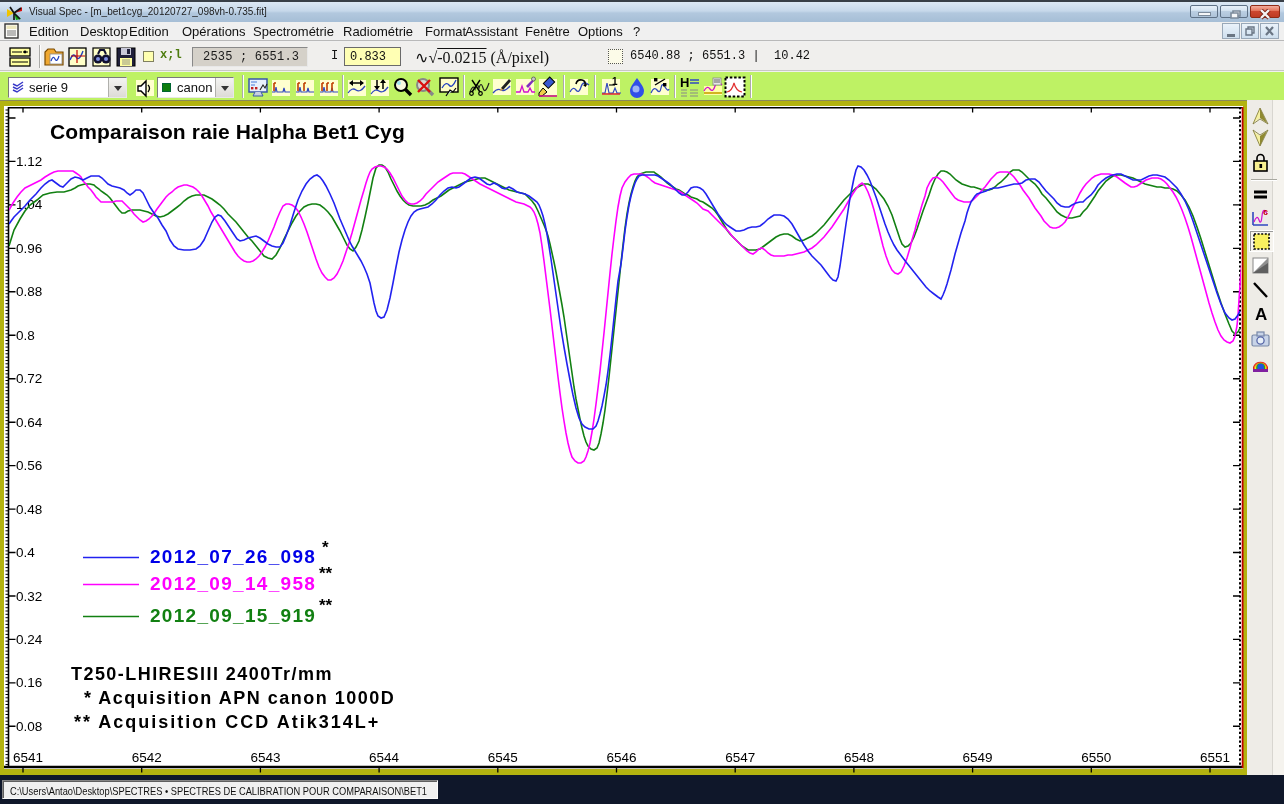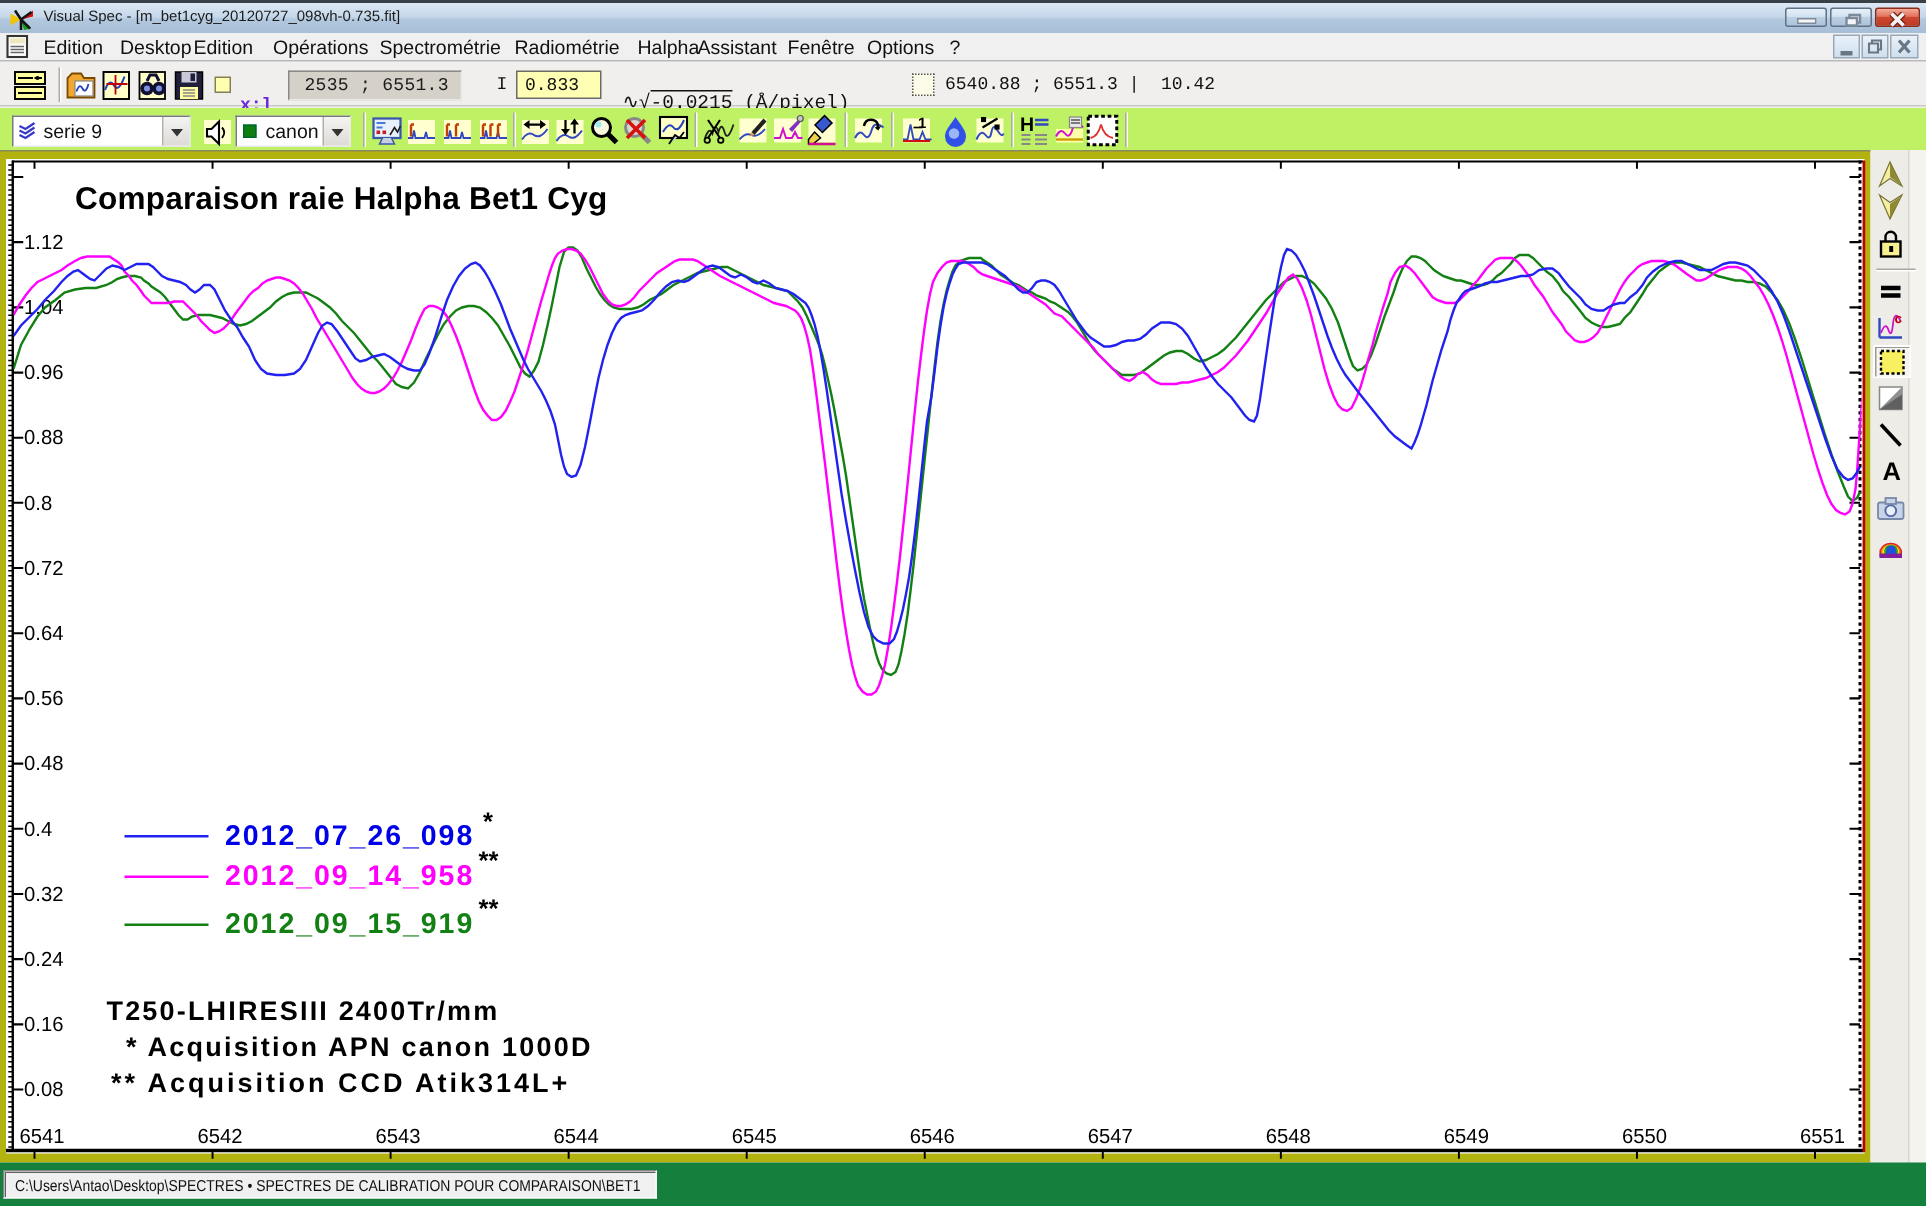--- a/index.html
+++ b/index.html
@@ -8,21 +8,21 @@
 .wbtn{position:absolute;top:3px;height:13px;border-radius:2px;border:1px solid #5E7186}
 #menubar{position:absolute;left:0;top:22px;width:1284px;height:19px;background:#F0F0F0;border-bottom:1px solid #B9B9B9}
 .mi{position:absolute;top:2px;font-size:13px;color:#111}
 #tb1{position:absolute;left:0;top:42px;width:1284px;height:29px;background:#F0EFED;border-bottom:1px solid #C8C8C4}
 #tb2{position:absolute;left:0;top:72px;width:1284px;height:29px;background:#bef264;border-bottom:1px solid #9C9C98}
 .sep{position:absolute;top:3px;width:1px;height:23px;background:#ABABA8;box-shadow:1px 0 0 #fff}
 .fld{position:absolute;border:1px solid;border-color:#898989 #E8E8E8 #E8E8E8 #898989;font-family:"Liberation Mono",monospace;font-weight:normal;font-size:12px;color:#1a1a1a}
 #plotwrap{position:absolute;left:0;top:100px;width:1247px;height:675px;background:#B3B310;box-shadow:inset 0 1px 0 #8a8a5a}
 #plotwhite{position:absolute;left:4px;top:6px;width:1239px;height:663px;background:#fff}
 #rtb{position:absolute;left:1247px;top:100px;width:37px;height:675px;background:#EEECE7}
-#statusbar{position:absolute;left:0;top:775px;width:1284px;height:29px;background:#15803d}
+#statusbar{position:absolute;left:0;top:775px;width:1284px;height:29px;background:#0f172a}
 .sbox{position:absolute;top:5px;height:19px;border:1px solid;border-color:#868686 #FCFCFC #FCFCFC #868686;background:#F0F0F0;box-shadow:inset 1px 1px 0 #5f5f5f}
 .rbtn{position:absolute;left:2px;width:25px;height:22px}
 </style></head>
 <body>
 
 <div id="titlebar">
  <svg class="abs" style="left:6px;top:4px" width="17" height="15" viewBox="0 0 17 15">
   <polygon points="8,7 1,3 1,11" fill="#F0C400"></polygon>
   <polygon points="8,7 16,1 16,5" fill="#D81010"></polygon>
   <polygon points="8,7 15,13 10,14" fill="#10A010"></polygon>
@@ -50,21 +50,21 @@
    <rect x="1" y="1" width="13" height="14" fill="#FDFDFB" stroke="#333" stroke-width="1.4"></rect>
    <rect x="2.5" y="2.5" width="10" height="3.5" fill="#EDE8BF"></rect>
    <path d="M3 8h9 M3 10h9 M3 12h9" stroke="#666" stroke-width="0.9"></path>
  </svg>
  <span class="mi" style="left:29px">Edition</span>
  <span class="mi" style="left:80px">Desktop</span>
  <span class="mi" style="left:129px">Edition</span>
  <span class="mi" style="left:182px">Opérations</span>
  <span class="mi" style="left:253px">Spectrométrie</span>
  <span class="mi" style="left:343px">Radiométrie</span>
- <span class="mi" style="left:425px">Halpha</span>
+ <span class="mi" style="left:425px">Format</span>
  <span class="mi" style="left:465px">Assistant</span>
  <span class="mi" style="left:525px">Fenêtre</span>
  <span class="mi" style="left:578px">Options</span>
  <span class="mi" style="left:633px">?</span>
 
  <div class="abs" style="left:1222px;top:1px;width:18px;height:16px;background:linear-gradient(#EAF2FA,#CEDFEE);border:1px solid #99A8B8">
       <div class="abs" style="left:4px;top:10px;width:8px;height:2.6px;background:#6A7684"></div>
     </div>
  <div class="abs" style="left:1241px;top:1px;width:18px;height:16px;background:linear-gradient(#EAF2FA,#CEDFEE);border:1px solid #99A8B8"><svg width="16" height="14" viewBox="0 0 16 14">
         <path d="M4 5h6v6H4z M6 5V3h6v6h-2" stroke="#6A7684" stroke-width="1.4" fill="none"></path>
@@ -101,29 +101,29 @@
 <path d="M7 8l2-4h4l2 4" stroke="#101030" stroke-width="2" fill="none"></path>
     </svg>
 <svg class="abs" style="left:115px;top:4px" width="22" height="22" viewBox="0 0 22 22">
       <rect x="2" y="2" width="18" height="18" fill="#20203A" stroke="#000" stroke-width="1"></rect>
 <rect x="6" y="2" width="10" height="7" fill="#C8C8D8"></rect>
       <rect x="12" y="3" width="3" height="5" fill="#20203A"></rect>
 <rect x="5" y="12" width="12" height="8" fill="#FFFF9E"></rect>
       <path d="M7 14h8 M7 16h8 M7 18h8" stroke="#888" stroke-width="0.9"></path>
     </svg>
 <div class="abs" style="left:143px;top:9px;width:11px;height:11px;background:#FFFFB0;border:1px solid #808060"></div>
-<span class="abs" style="left:160px;top:21px;font-family:'Liberation Mono',monospace;font-weight:bold;font-size:12px;color:#6d28d9">x;l</span>
+<span class="abs" style="left:160px;top:6px;font-family:'Liberation Mono',monospace;font-weight:bold;font-size:12px;color:#4d7c0f">x;l</span>
 <div class="fld" style="left:192px;top:5px;width:116px;height:20px;background:#D5D1C9">
       <span class="abs" style="left:10px;top:2px;letter-spacing:0.2px">2535 ; 6551.3</span>
     </div>
 <span class="abs" style="left:331px;top:7px;font-family:'Liberation Mono',monospace;font-size:12px;color:#111">I</span>
 <div class="abs" style="left:344px;top:5px;width:57px;height:19px;background:#FFFFB4;border:1px solid #6A6A6A;font-family:'Liberation Mono',monospace;font-size:12px;color:#111">
       <span class="abs" style="left:5px;top:2px">0.833</span>
     </div>
-<span class="abs" style="left:415px;top:18px;font-family:Liberation Mono, monospace;font-size:13px;color:#111">∿√<span style="text-decoration:overline">-0.0215</span> (Å/pixel)</span>
+<span class="abs" style="left:415px;top:6px;font-family:Liberation Serif, serif;font-size:16px;color:#111">∿√<span style="text-decoration:overline">-0.0215</span> (Å/pixel)</span>
 <div class="abs" style="left:608px;top:7px;width:15px;height:15px;border:1.5px dotted #555;background:#FCFBE8"></div>
 <span class="abs" style="left:630px;top:7px;font-family:'Liberation Mono',monospace;font-size:12px;color:#111">6540.88 ; 6551.3 |&nbsp; 10.42</span>
 </div>
 
 <div id="tb2">
 <div class="abs" style="left:8px;top:5px;width:119px;height:21px;background:#fff;border:1px solid;border-color:#7A7A7A #E8E8E8 #E8E8E8 #7A7A7A">
 <svg class="abs" style="left:3px;top:3px" width="13" height="13" viewBox="0 0 13 13">
         <path d="M1 3l4 2 6-4 M1 6l4 2 6-4 M1 9l4 2 6-4" stroke="#3838C8" stroke-width="1.5" fill="none"></path>
       </svg>
 <span class="abs" style="left:20px;top:2px;font-size:13px;color:#111">serie 9</span>

